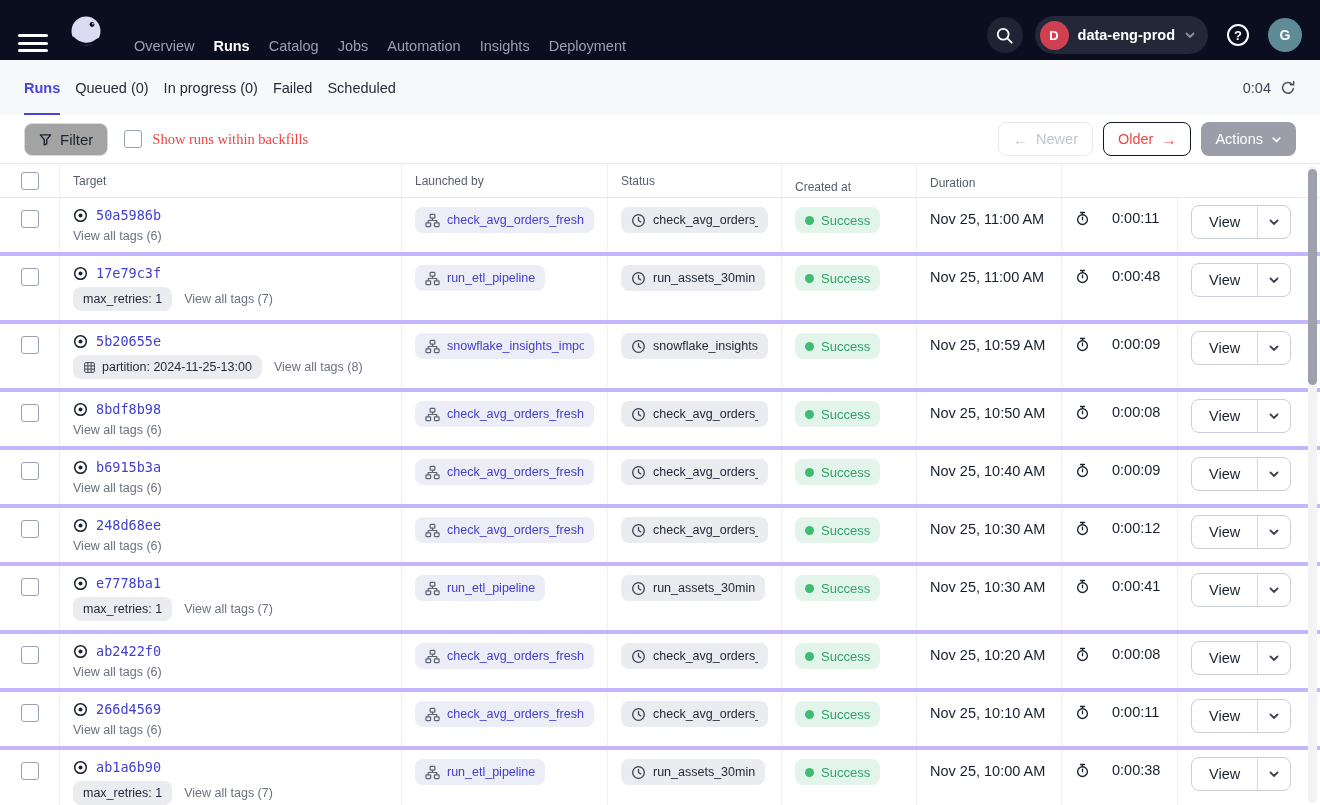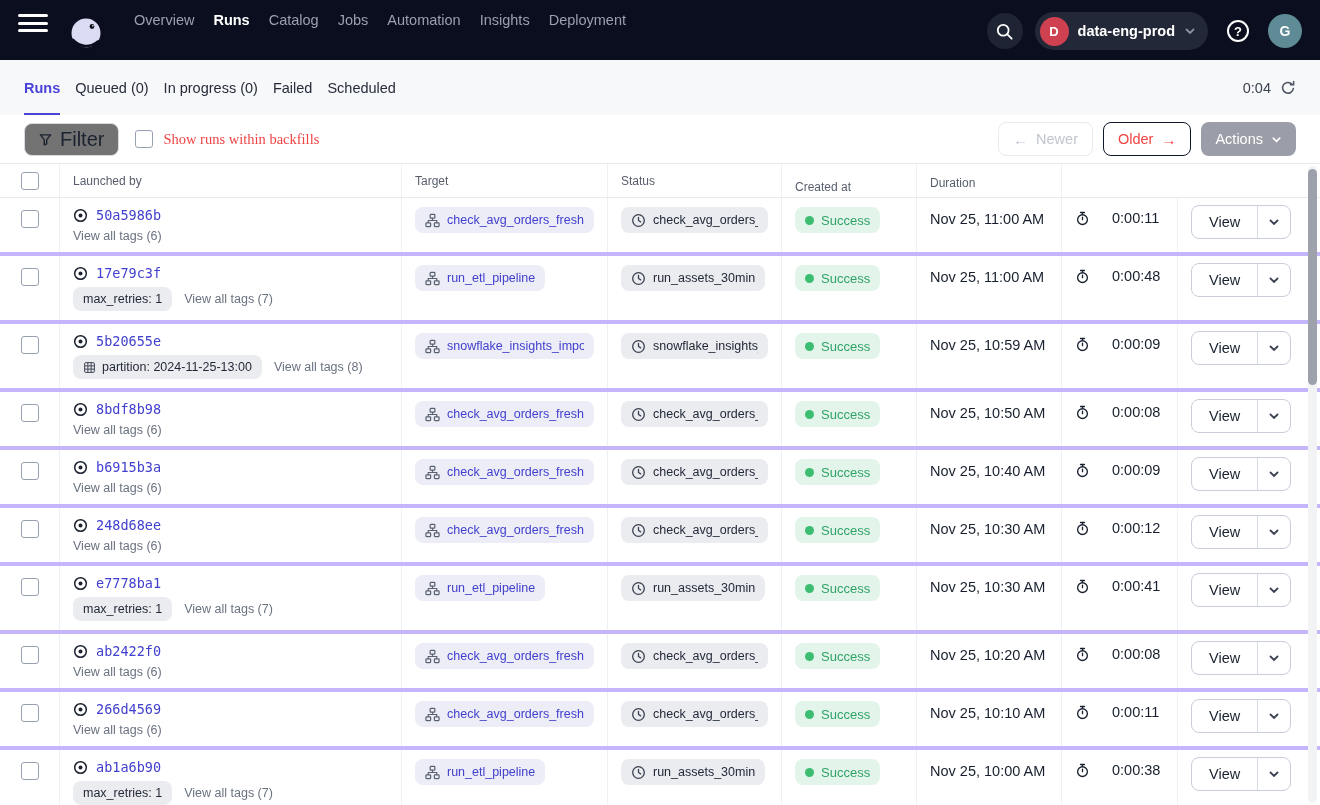--- a/index.html
+++ b/index.html
@@ -6,21 +6,21 @@
   html,body { background:#fff; }
   .app {
     width:1320px; height:805px; overflow:hidden; position:relative;
     font-family:"Liberation Sans", sans-serif; background:#fff;
     display:flex; flex-direction:column; color:#18202E;
   }
 
   
   .topnav {
     height:60px; flex:0 0 60px; background:#0A0E1E;
-    display:flex; align-items:flex-start; padding:12px 18px; gap:10px;
+    display:flex; align-items:flex-end; padding:6px 18px; gap:10px;
   }
   .hamburger { width:30px; height:22px; display:flex; flex-direction:column; justify-content:space-between; cursor:pointer; padding:2px 0; }
   .hamburger span { display:block; height:3px; border-radius:2px; background:#fff; }
   .logo { width:40px; height:44px; margin:0 12px 0 8px; display:flex; align-items:center; }
   .nav-items { display:flex; align-items:center; gap:19px; margin-left:6px; }
   .nav-item { color:#99A0AF; font-size:14.5px; text-decoration:none; cursor:pointer; }
   .nav-item.active { color:#fff; font-weight:700; }
   .topnav-right { margin-left:auto; display:flex; align-items:center; gap:12px; }
   .search-btn { width:36px; height:36px; border-radius:50%; background:#1E2433; border:none; display:flex; align-items:center; justify-content:center; cursor:pointer; }
   .deploy-pill { height:38px; border-radius:19px; background:#222838; display:flex; align-items:center; gap:9px; padding:0 12px 0 5px; cursor:pointer; border:none; }
@@ -35,21 +35,21 @@
   .tabsbar { height:55px; flex:0 0 55px; background:#F7F8FA; display:flex; align-items:stretch; padding:0 24px; }
   .tabs { display:flex; gap:15px; }
   .tab { display:flex; align-items:center; font-size:14.5px; color:#262C3A; cursor:pointer; border-bottom:2px solid transparent; padding-top:2px; }
   .tab.active { color:#4A43D8; font-weight:600; border-bottom-color:#4A43D8; }
   .tabsbar-right { margin-left:auto; display:flex; align-items:center; gap:9px; }
   .timer { font-size:14.5px; color:#3C4352; }
   .refresh-btn { background:none; border:none; display:flex; cursor:pointer; }
 
   
   .toolbar { height:48px; flex:0 0 48px; background:#fff; display:flex; align-items:center; padding:0 24px; gap:16px; }
-  .filter-btn { height:33px; background:#737373; border:1px solid #D7DAE1; border-radius:8px; display:flex; align-items:center; gap:8px; padding:0 14px; font-size:20px; color:#1B2230; cursor:pointer; font-family:inherit; }
+  .filter-btn { height:33px; background:#a3a3a3; border:1px solid #D7DAE1; border-radius:8px; display:flex; align-items:center; gap:8px; padding:0 14px; font-size:15px; color:#1B2230; cursor:pointer; font-family:inherit; }
   .backfills { display:flex; align-items:center; gap:10px; cursor:pointer; }
   .cbx { width:18px; height:18px; border:1.5px solid #98A1B2; border-radius:3px; background:#fff; flex:0 0 18px; cursor:pointer; }
   .backfills-label { font-size:14.5px; color:#ef4444;font-family:Liberation Serif, serif; }
   .toolbar-right { margin-left:auto; display:flex; align-items:center; gap:10px; }
   .btn { height:34px; border-radius:8px; display:flex; align-items:center; gap:8px; padding:0 14px; font-size:14.5px; background:#fff; cursor:pointer; font-family:inherit; }
   .btn-newer { border:1px solid #E8EAEE; color:#C0C5CE; cursor:default; }
   .btn-older { border:1px solid #0f172a; color:#ef4444; }
   .btn-actions { border:none; background:#9B9EA8; color:#fff; }
   .btn .arrow { font-size:15px; }
 
@@ -207,22 +207,22 @@
         </span>
       </button>
     </div>
   </div>
 
   <div class="tablewrap">
     <div class="grid-row thead">
       <div class="th c-check">
         <span class="cbx"></span>
       </div>
+        <div class="th c-target">Target</div>
         <div class="th c-launched">Launched by</div>
-        <div class="th c-target">Target</div>
         <div class="th c-status">Status</div>
         <div class="th c-created">Created at</div>
         <div class="th c-duration">Duration</div>
         <div class="th c-view"></div>
       </div>
     <div>
         <div class="grid-row row no-tags">
           <div class="cell c-check">
             <span class="cbx"></span>
           </div>

